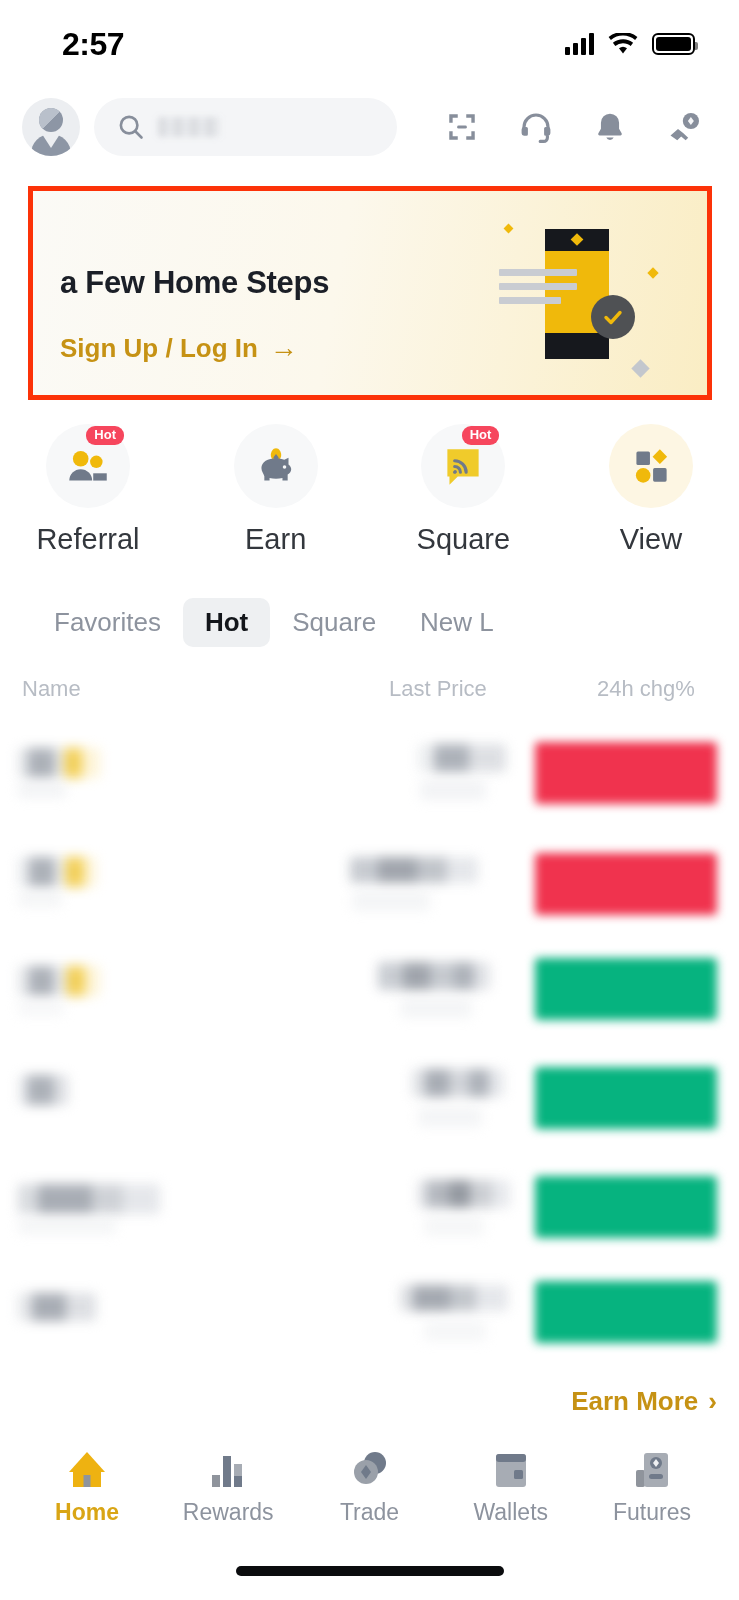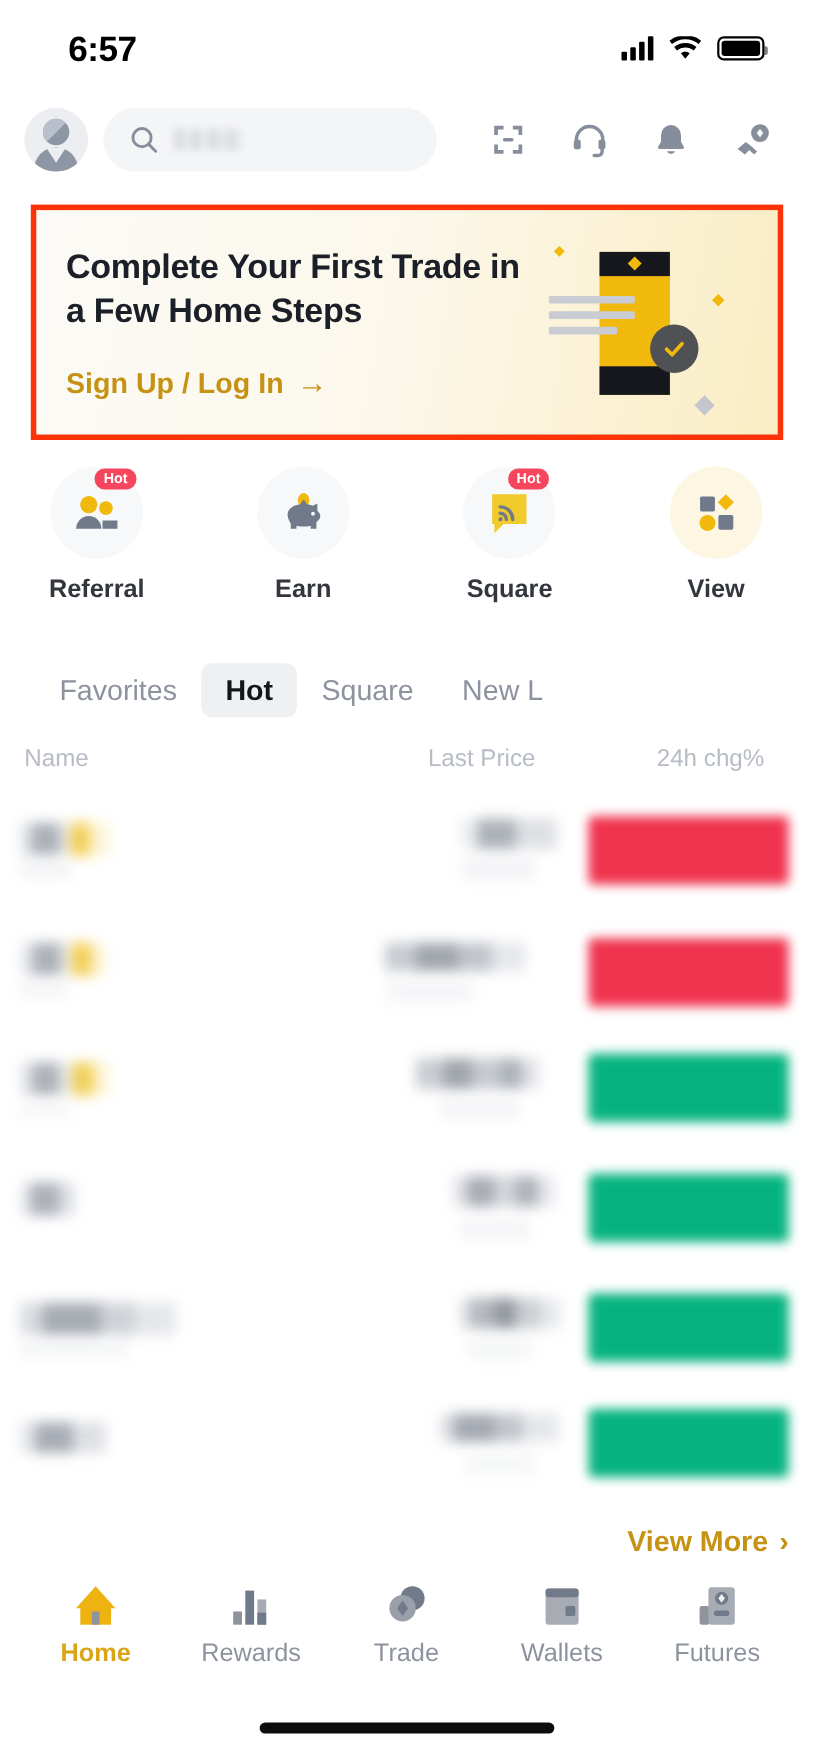--- a/index.html
+++ b/index.html
@@ -137,31 +137,31 @@
     position:absolute; left:0; top:424px; width:739px;
     display:flex; justify-content:space-between; padding:0 26px;
   }
   .qa{ width:124px; display:flex; flex-direction:column; align-items:center; }
   .qa-circle{
     width:84px;height:84px;border-radius:50%;background:#f7f8f9;
     display:flex;align-items:center;justify-content:center; position:relative;
   }
   .qa-circle.cream{ background:#fdf6e3; }
   .qa-label{
-    margin-top:13px; font-size:23px; color:#33373d; text-align:left; line-height:1.28;font-weight:bold;
+    margin-top:13px; font-size:29px; color:#33373d; text-align:left; line-height:1.28;
   }
   .hotbadge{
     position:absolute; right:6px; top:2px; background:#f6465d; color:#fff;
     font-size:13px; font-weight:700; border-radius:9px; padding:2px 8px; line-height:1.15;
   }
 
   
   .tabs{
     position:absolute; left:0; top:598px; width:739px; height:58px;
-    display:flex; align-items:center; padding-left:32px; gap:0;
+    display:flex; align-items:flex-start; padding-left:32px; gap:0;
     overflow:hidden;
   }
   .tab{
     font-size:26px; color:#8d939e; padding:9px 22px; border-radius:10px;
     white-space:nowrap;
   }
   .tab.active{ background:#eef0f2; color:#13161b; font-weight:700; }
 
   
   .thead{
@@ -198,38 +198,38 @@
   
   .viewmore{
     position:absolute; right:22px; top:1386px;
     font-size:26px; font-weight:700; color:#c69214;
     display:flex; align-items:center; gap:10px;
   }
 
   
   .bottomnav{
     position:absolute; left:0; bottom:74px; width:739px; height:110px;
-    display:flex; align-items:center; justify-content:space-between;
+    display:flex; align-items:flex-end; justify-content:space-between;
     padding:8px 22px 0; background:#fff;
   }
   .nav{ width:130px; display:flex; flex-direction:column; align-items:center; gap:9px; }
   .nav-ico{ height:46px; display:flex; align-items:flex-end; justify-content:center; }
   .nav-label{ font-size:23px; color:#8d939e; }
   .nav.active .nav-label{ color:#d9a515; font-weight:700; }
 
   .homebar{
     position:absolute; left:50%; transform:translateX(-50%); bottom:24px;
     width:268px; height:10px; border-radius:5px; background:#0b0c0e;
   }
 </style>
 </head>
 <body>
 
 <div class="statusbar">
-  <div class="status-time">6:57</div>
+  <div class="status-time">2:57</div>
   <div class="status-right">
     <div class="sig">
         <i></i>
         <i></i>
         <i></i>
         <i></i>
       </div>
     <svg width="30" height="23" viewBox="0 0 30 23">
       <path d="M15 20.5l4-5.2a6.6 6.6 0 0 0-8 0z" fill="#000"></path>
       <path d="M15 10.2c2.9 0 5.6 1 7.7 2.7l2.4-3.1A15.3 15.3 0 0 0 15 6.2c-3.9 0-7.4 1.4-10.1 3.6l2.4 3.1a12 12 0 0 1 7.7-2.7z" fill="#000"></path>
@@ -282,21 +282,21 @@
         <path d="M16.6 5.3l2 2.7-2 2.7-2-2.7z" fill="#f4f5f7"></path>
         <path d="M3 17.6l5-4.2 3.4 2.6 3.4 3.1-1.7 1.8-3-2.6-2.6 2.6L3 17.6z"></path>
       </svg>
     </div>
   </div>
 </div>
 
 <div class="banner-wrap">
   <div class="banner-inner">
     <div class="banner-title">
-      <span>Complete Your First Trade in</span><br>
+      <br>
       <span>a Few Home Steps</span>
     </div>
     <div class="banner-cta">
       <span>Sign Up / Log In</span>
       <span class="arw">→</span>
     </div>
 
     <div class="illus">
       <div class="spark s1"></div>
       <div class="spark s2"></div>
@@ -432,21 +432,21 @@
 
   <div class="row">
     <div class="blur-name" style="width:78px;height:28px;background:linear-gradient(90deg,#e4e6e9 0 18%,#a4a9b1 18% 62%,#dcdee2 62% 100%);"></div>
     <div class="blur-price" style="left:400px;top:16px;width:108px;height:26px;background:linear-gradient(90deg,#dcdee2 0 12%,#a0a5ad 12% 46%,#bfc3c9 46% 70%,#e4e6ea 70% 100%);"></div>
     <div class="blur-price2" style="left:424px;top:52px;width:62px;height:20px;background:#eceef0;"></div>
     <div class="chip up" style="top:12px;"></div>
   </div>
 </div>
 
 <div class="viewmore">
-  <span>View More</span>
+  <span>Earn More</span>
   <span>›</span>
 </div>
 
 <div class="bottomnav">
 
   <div class="nav active">
     <div class="nav-ico">
       <svg width="44" height="42" viewBox="0 0 44 42">
         <path d="M22 4L40 24H4z" fill="#eeb211"></path>
         <rect x="8" y="22" width="28" height="17" fill="#eeb211"></rect>

